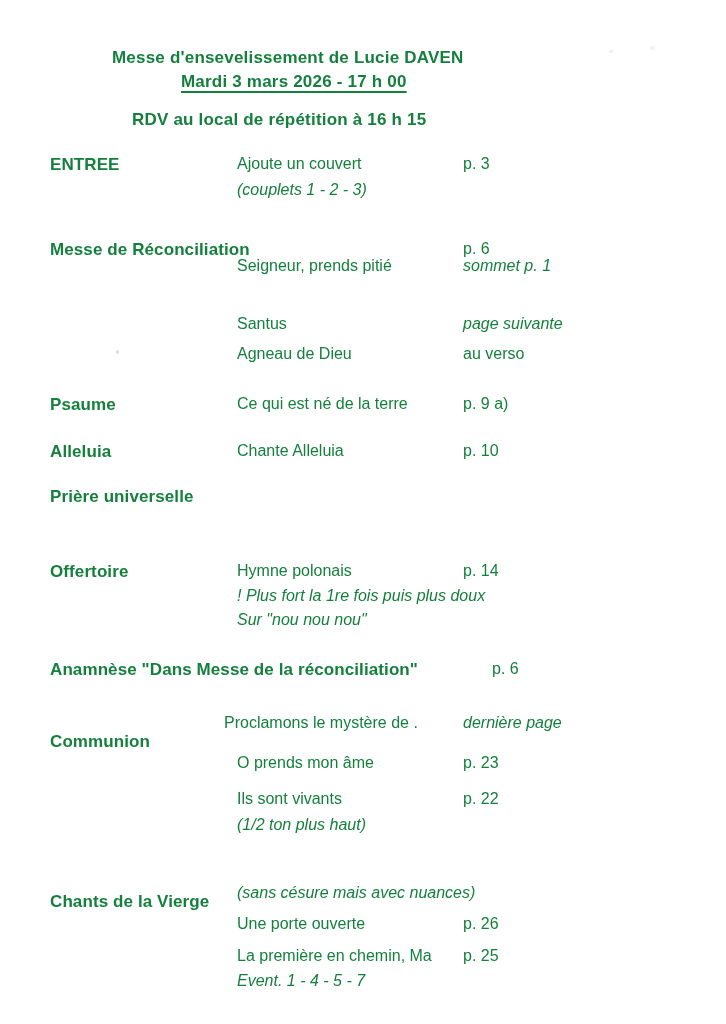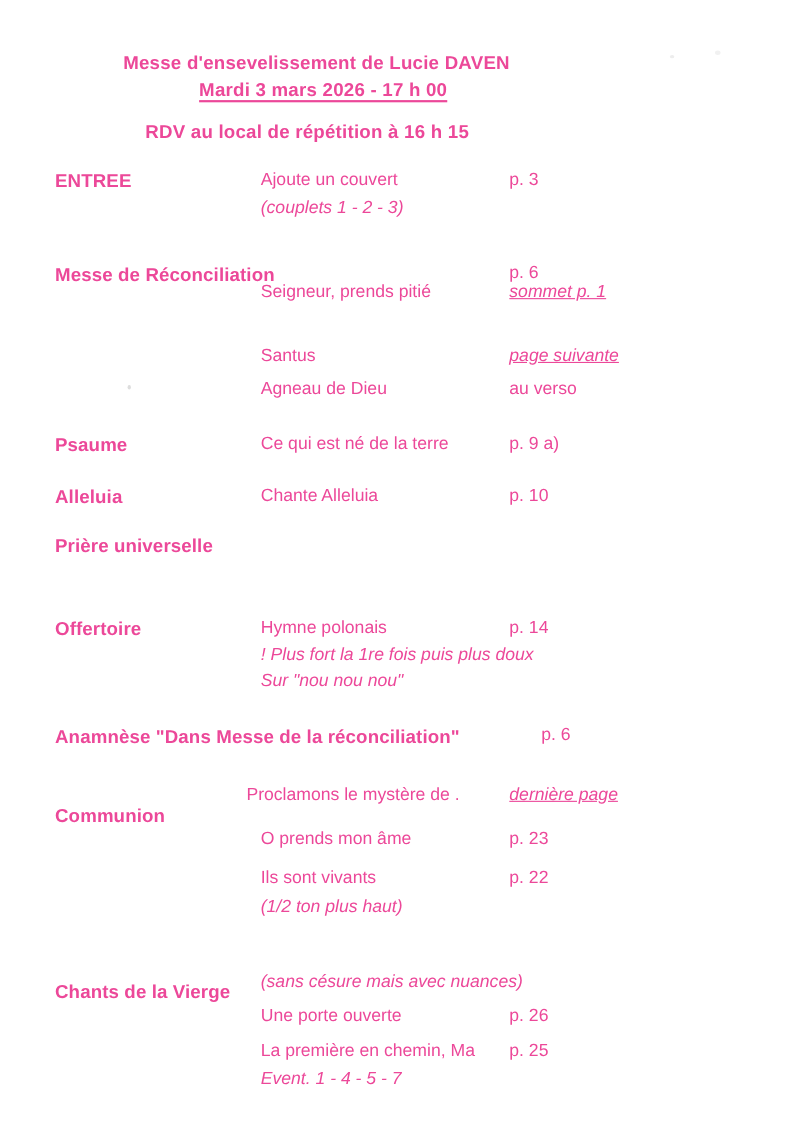--- a/index.html
+++ b/index.html
@@ -6,21 +6,21 @@
     margin: 0;
     padding: 0;
     background: #ffffff;
   }
   .page {
     position: relative;
     width: 696px;
     height: 1024px;
     background: #ffffff;
     font-family: "Liberation Sans", sans-serif;
-    color: #ec4899;
+    color: #15803d;
     overflow: hidden;
   }
   .hdr {
     position: absolute;
     font-weight: 700;
     font-size: 17px;
     white-space: nowrap;
     letter-spacing: 0.2px;
   }
   .hdr-title { left: 112px; top: 48px; }
@@ -59,21 +59,21 @@
     font-size: 16px;
     white-space: nowrap;
   }
   .note {
     position: absolute;
     left: 237px;
     font-size: 16px;
     font-style: italic;
     white-space: nowrap;
   }
-  .it { font-style: italic; text-decoration: underline; }
+  .it { font-style: italic; }
 
   .speck {
     position: absolute;
     border-radius: 50%;
   }
 </style>
 </head>
 <body>
 
 <div class="page">

